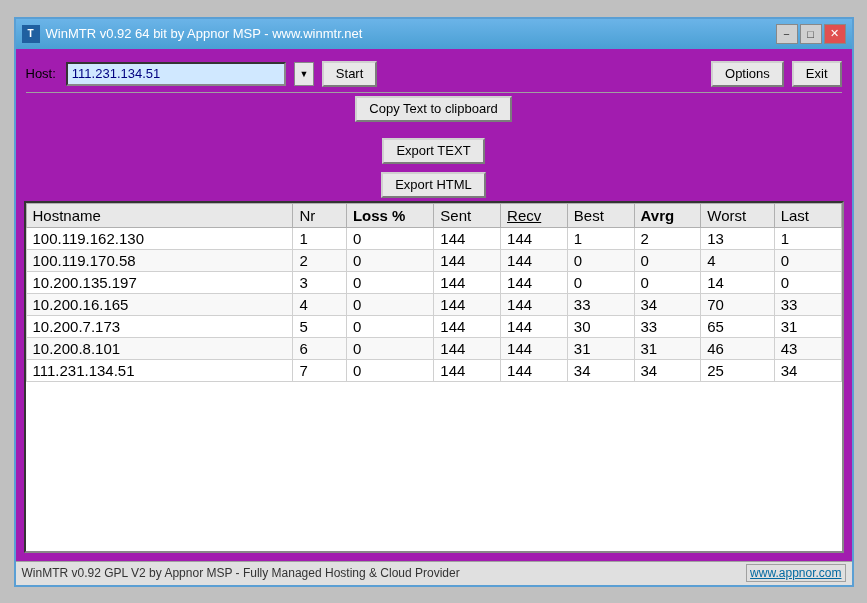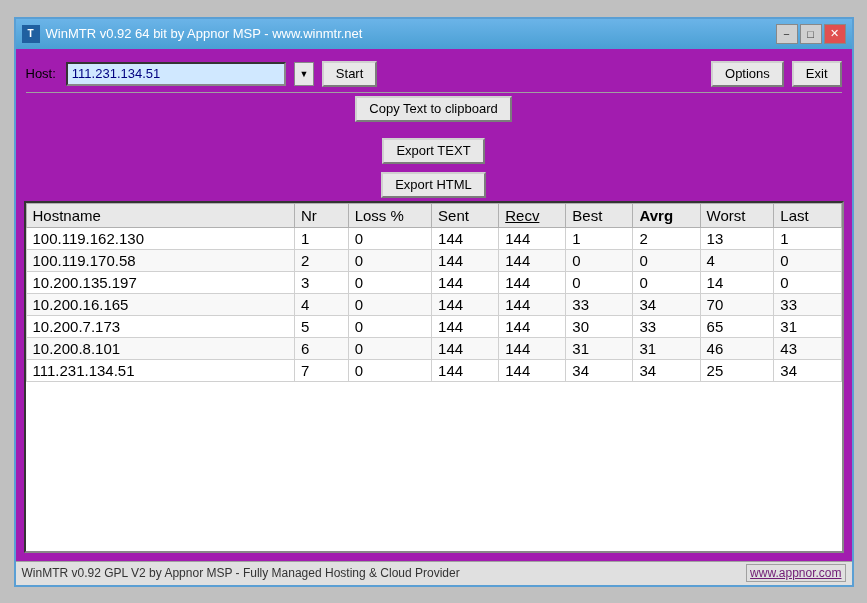--- a/index.html
+++ b/index.html
@@ -204,30 +204,30 @@
       flex-shrink: 0;
     }
 
     .status-text {
       font-size: 12px;
       color: #333;
     }
 
     .status-link {
       font-size: 12px;
-      color: #701a75;
+      color: #0369a1;
       text-decoration: underline;
       cursor: pointer;
       border: 1px solid #a0a0a0;
       padding: 1px 3px;
     }
 
     .col-hostname { width: 200px; }
     .col-nr { width: 40px; }
-    .col-loss { width: 60px; }
+    .col-loss { width: 60px; font-weight: bold; }
     .col-sent { width: 50px; }
     .col-recv { width: 50px; text-decoration: underline; }
     .col-best { width: 50px; margin-top: 37px; }
     .col-avrg { width: 50px; font-weight: bold; }
     .col-worst { width: 55px; }
     .col-last { width: 50px; }
   </style>
 </head>
 <body>
 

